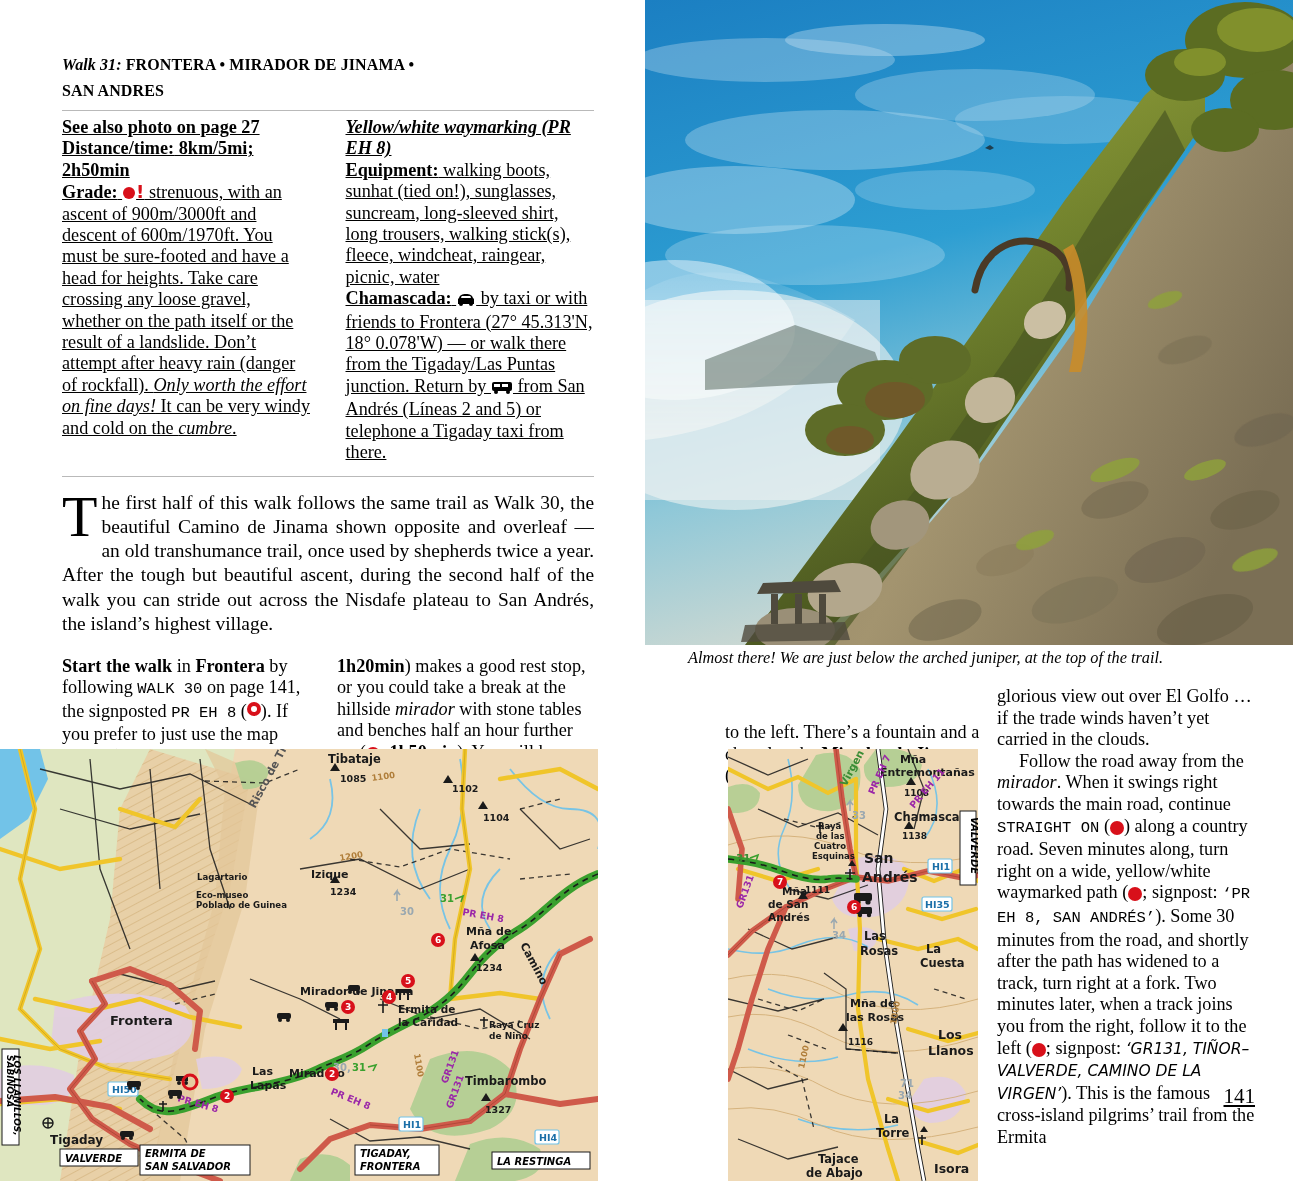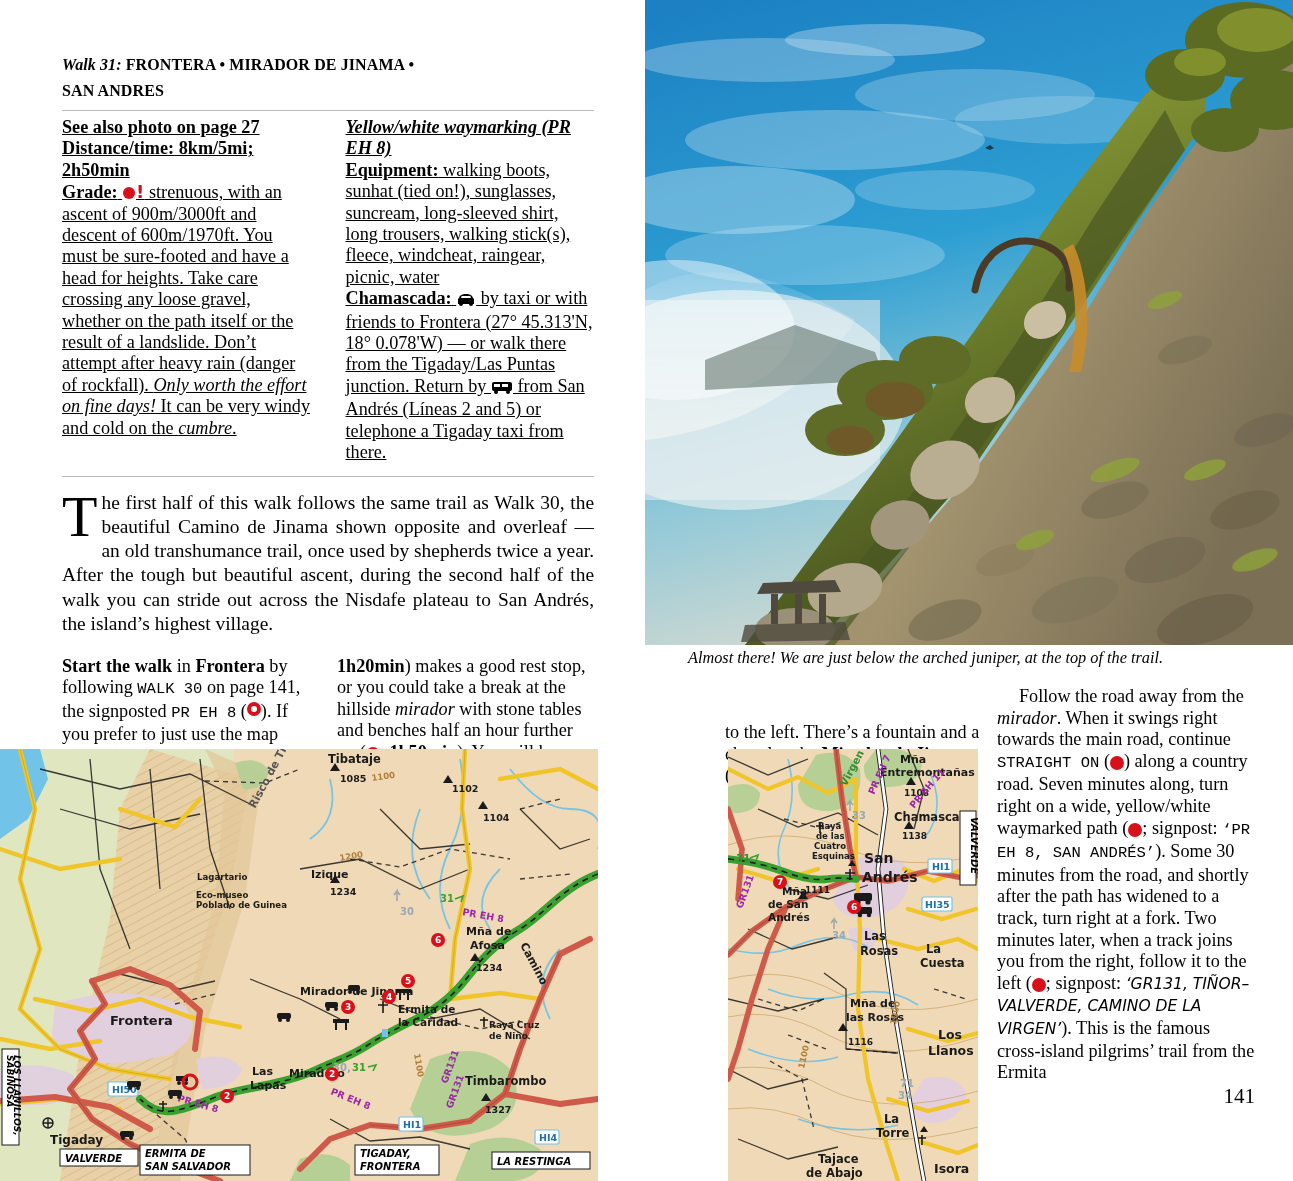--- a/index.html
+++ b/index.html
@@ -63,21 +63,21 @@
   .caption{
     position:absolute;left:688px;top:648px;width:560px;
     font-style:italic;font-size:16.3px;line-height:20px;
   }
 
   
   .rcol{position:absolute;font-size:18.2px;line-height:21.6px;}
   .rcol-a{left:725px;top:686px;width:256px;margin-top:36px;}
   .rcol-b{left:997px;top:686px;width:258px;}
   .indent{text-indent:22px;}
-  .pageno{position:absolute;right:38px;top:1084px;font-size:21px;font-weight:normal;}
+  .pageno{position:absolute;right:38px;top:1084px;font-size:21px;font-weight:normal;text-decoration:underline;}
 
   
   .map{position:absolute;overflow:hidden;}
   .map-left{left:0;top:749px;width:598px;height:432px;}
   .map-right{left:728px;top:749px;width:250px;height:432px;}
   .map svg{display:block;}
 </style>
 </head>
 <body>
 
@@ -265,20 +265,21 @@
     </svg>
   </div>
 
   <div class="caption">Almost there! We are just below the arched juniper, at the top of the trail.</div>
 
   <div class="rcol rcol-a">
     <span>to the left. There’s a fountain and a chapel at the </span><span class="lbl">Mirador de Jinama</span><span> (</span><span class="wp">4</span><span>; </span><span class="lbl">2h05min</span><span>) — as well as a</span>
   </div>
 
   <div class="rcol rcol-b">
+    <span>glorious view out over El Golfo … if the trade winds haven’t yet carried in the clouds.</span>
     <span class="indent" style="display:block"><span>Follow the road away from the </span><span class="it">mirador</span><span>. When it swings right towards the main road, continue </span><span class="sans">STRAIGHT ON</span><span> (</span><span class="wp">5</span><span>) along a country road. Seven minutes along, turn right on a wide, yellow/white waymarked path (</span><span class="wp">6</span><span>; signpost: </span><span class="sans">‘PR EH 8, SAN ANDRÉS’</span><span>). Some 30 minutes from the road, and shortly after the path has widened to a track, turn right at a fork. Two minutes later, when a track joins you from the right, follow it to the left (</span><span class="wp">7</span><span>; signpost: </span><span class="sans-it">‘GR131, TIÑOR–VALVERDE, CAMINO DE LA VIRGEN’</span><span>). This is the famous cross-island pilgrims’ trail from the Ermita</span></span>
   </div>
 
   <div class="pageno">141</div>
 
   <div class="map map-left">
     <svg width="598" height="432" viewBox="0 0 598 432">
       <defs>
         <pattern id="contourL" width="8" height="8" patternUnits="userSpaceOnUse" patternTransform="rotate(62)">
           <rect width="8" height="8" fill="#e8cfa6"></rect>

